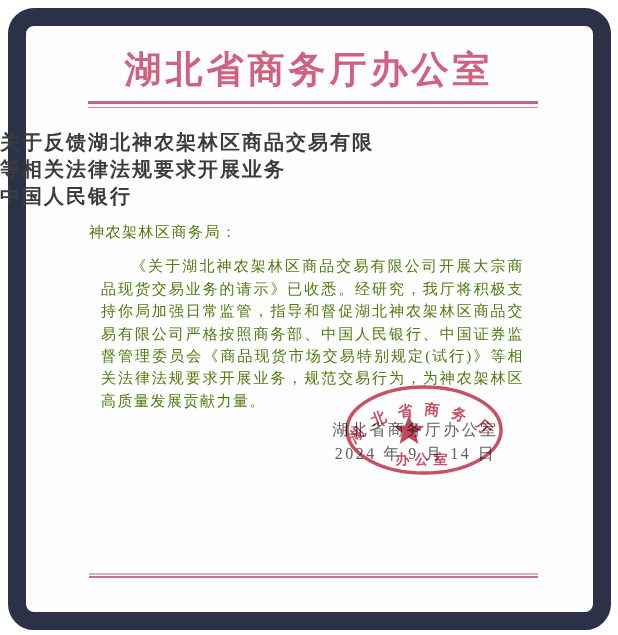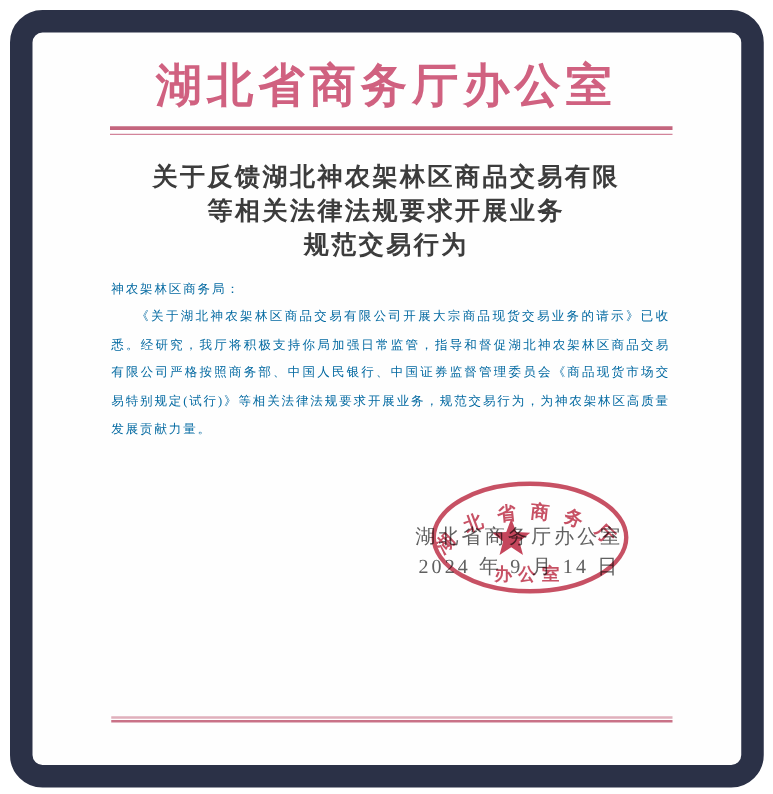--- a/index.html
+++ b/index.html
@@ -14,30 +14,30 @@
   }
   .letterhead{
     position:absolute;top:46px;left:0;width:618px;text-align:center;
     font-size:37px;font-weight:bold;color:#d06180;letter-spacing:4px;
     line-height:48px;white-space:nowrap;
   }
   .letterhead-rule{position:absolute;left:88px;top:101px;width:450px;}
   .letterhead-rule .thick{height:3px;background:#c4657e;}
   .letterhead-rule .thin{height:1.5px;background:#d2849a;margin-top:2.5px;}
   .doc-title{
-    position:absolute;top:129px;left:0;width:618px;text-align:center;
+    position:absolute;top:129px;left:0;width:618px;
     font-size:20px;font-weight:bold;color:#3c3c3c;letter-spacing:2px;
     line-height:27px;
   }
   .body-block{
     position:absolute;left:89px;top:221px;width:447px;
-    font-size:10px;letter-spacing:1.5px;line-height:22.4px;color:#0369a1;
+    font-size:15px;letter-spacing:1.5px;line-height:22.4px;color:#4d7c0f;
     text-align:justify;
   }
-  .body-block p{margin:0;text-indent:2em;}
+  .body-block p{margin:12px;text-indent:2em;}
   .addressee{text-indent:0;}
   .signature{
     position:absolute;top:418px;left:318px;width:195px;text-align:center;
     font-size:16px;color:#606060;letter-spacing:2.5px;line-height:24px;
     white-space:nowrap;
   }
   .seal{
     position:absolute;left:341px;top:383px;width:166px;height:94px;
     mix-blend-mode:multiply;opacity:.95;
   }
@@ -55,21 +55,21 @@
   <div class="letterhead">湖北省商务厅办公室</div>
 
   <div class="letterhead-rule">
     <div class="thick"></div>
     <div class="thin"></div>
   </div>
 
   <div class="doc-title">
     <div>关于反馈湖北神农架林区商品交易有限</div>
     <div>等相关法律法规要求开展业务</div>
-    <div>规范交易行为</div>
+    <div>中国人民银行</div>
   </div>
 
   <div class="body-block">
     <div class="addressee">神农架林区商务局：</div>
     <p>《关于湖北神农架林区商品交易有限公司开展大宗商品现货交易业务的请示》已收悉。经研究，我厅将积极支持你局加强日常监管，指导和督促湖北神农架林区商品交易有限公司严格按照商务部、中国人民银行、中国证券监督管理委员会《商品现货市场交易特别规定(试行)》等相关法律法规要求开展业务，规范交易行为，为神农架林区高质量发展贡献力量。</p>
   </div>
 
   <div class="signature">
     <div>湖北省商务厅办公室</div>
     <div>2024 年 9 月 14 日</div>

